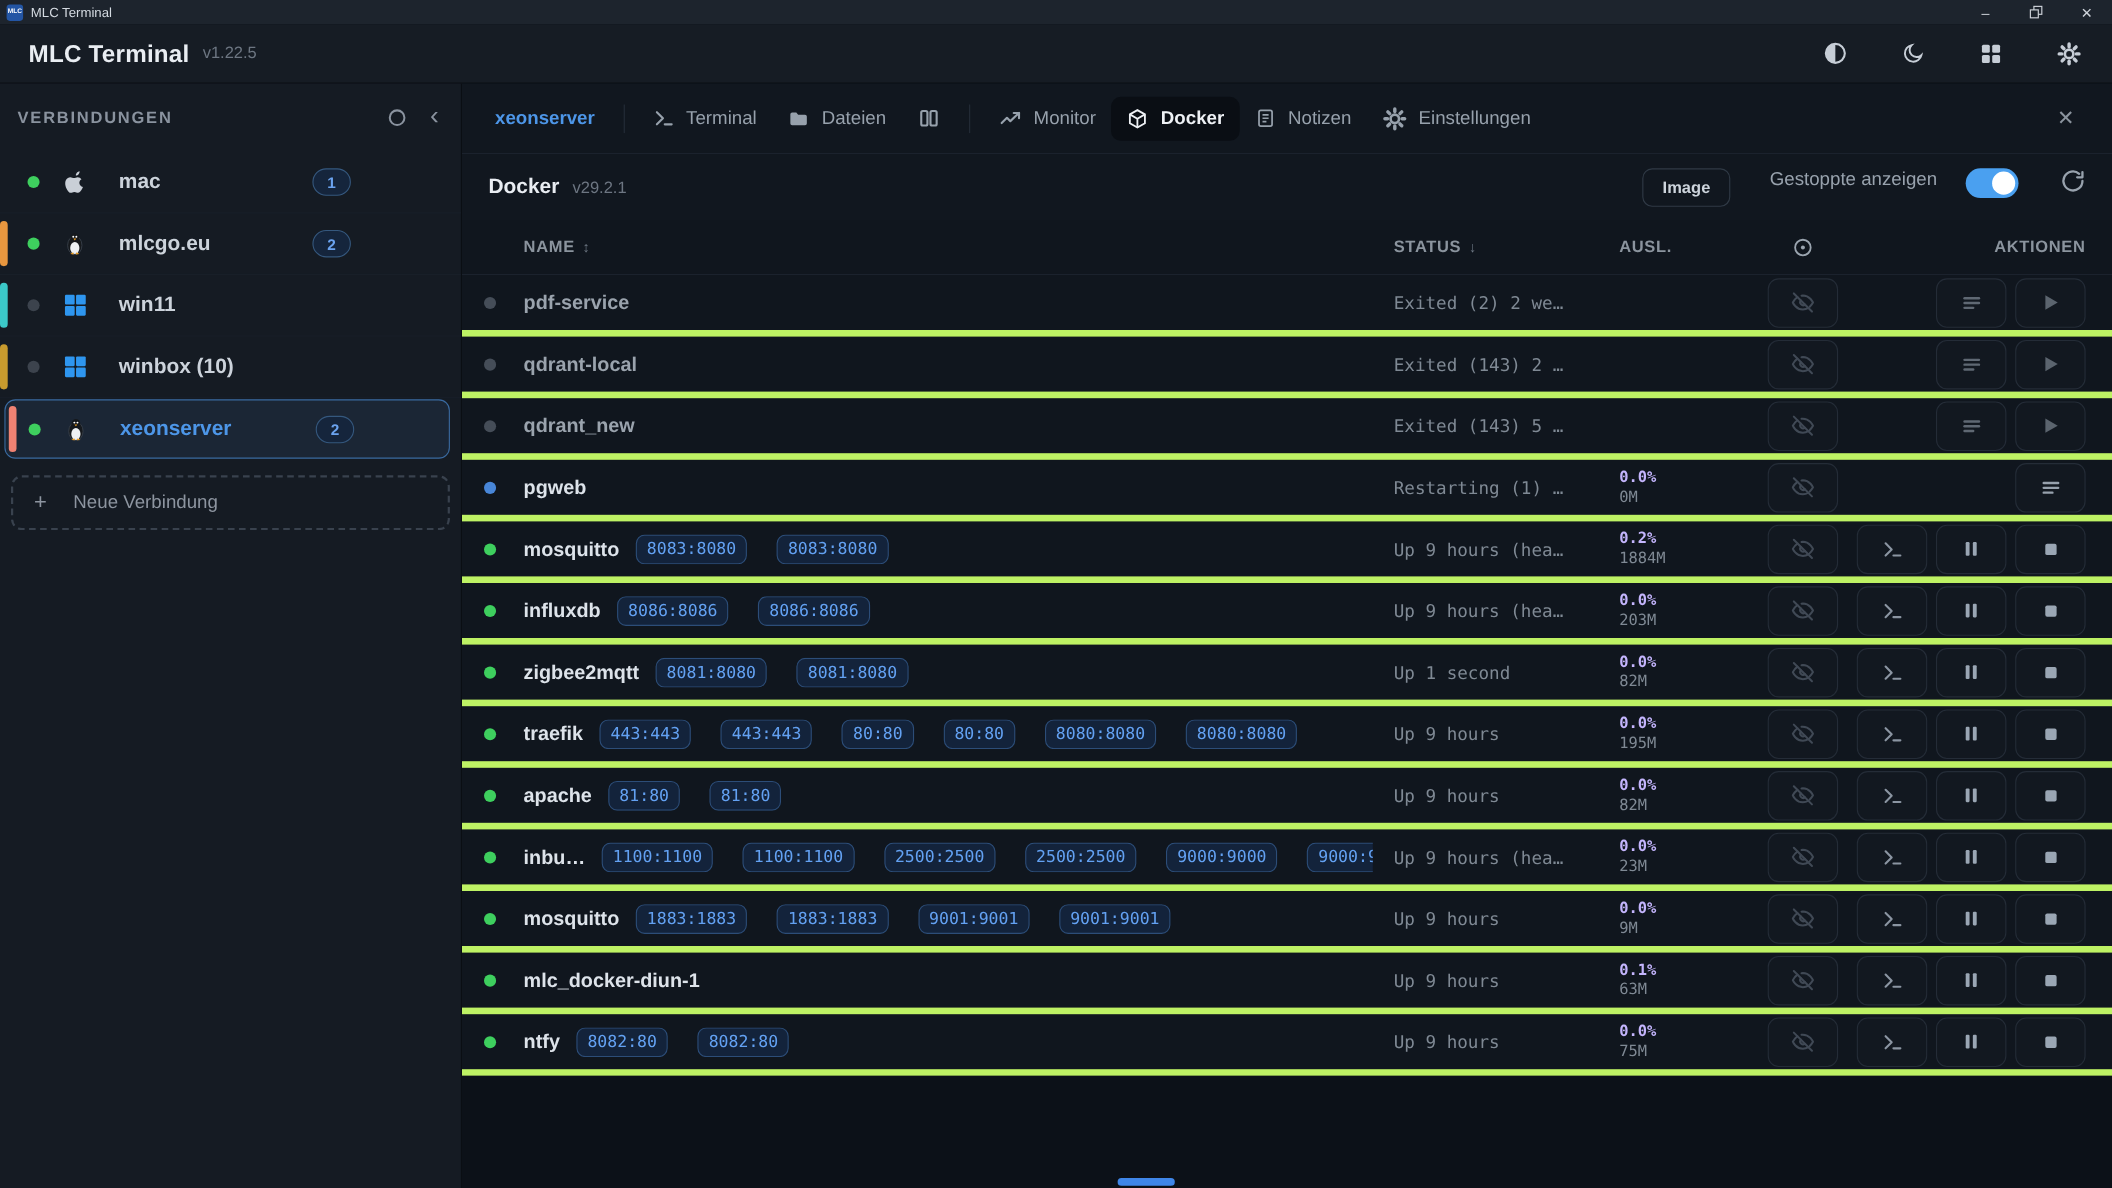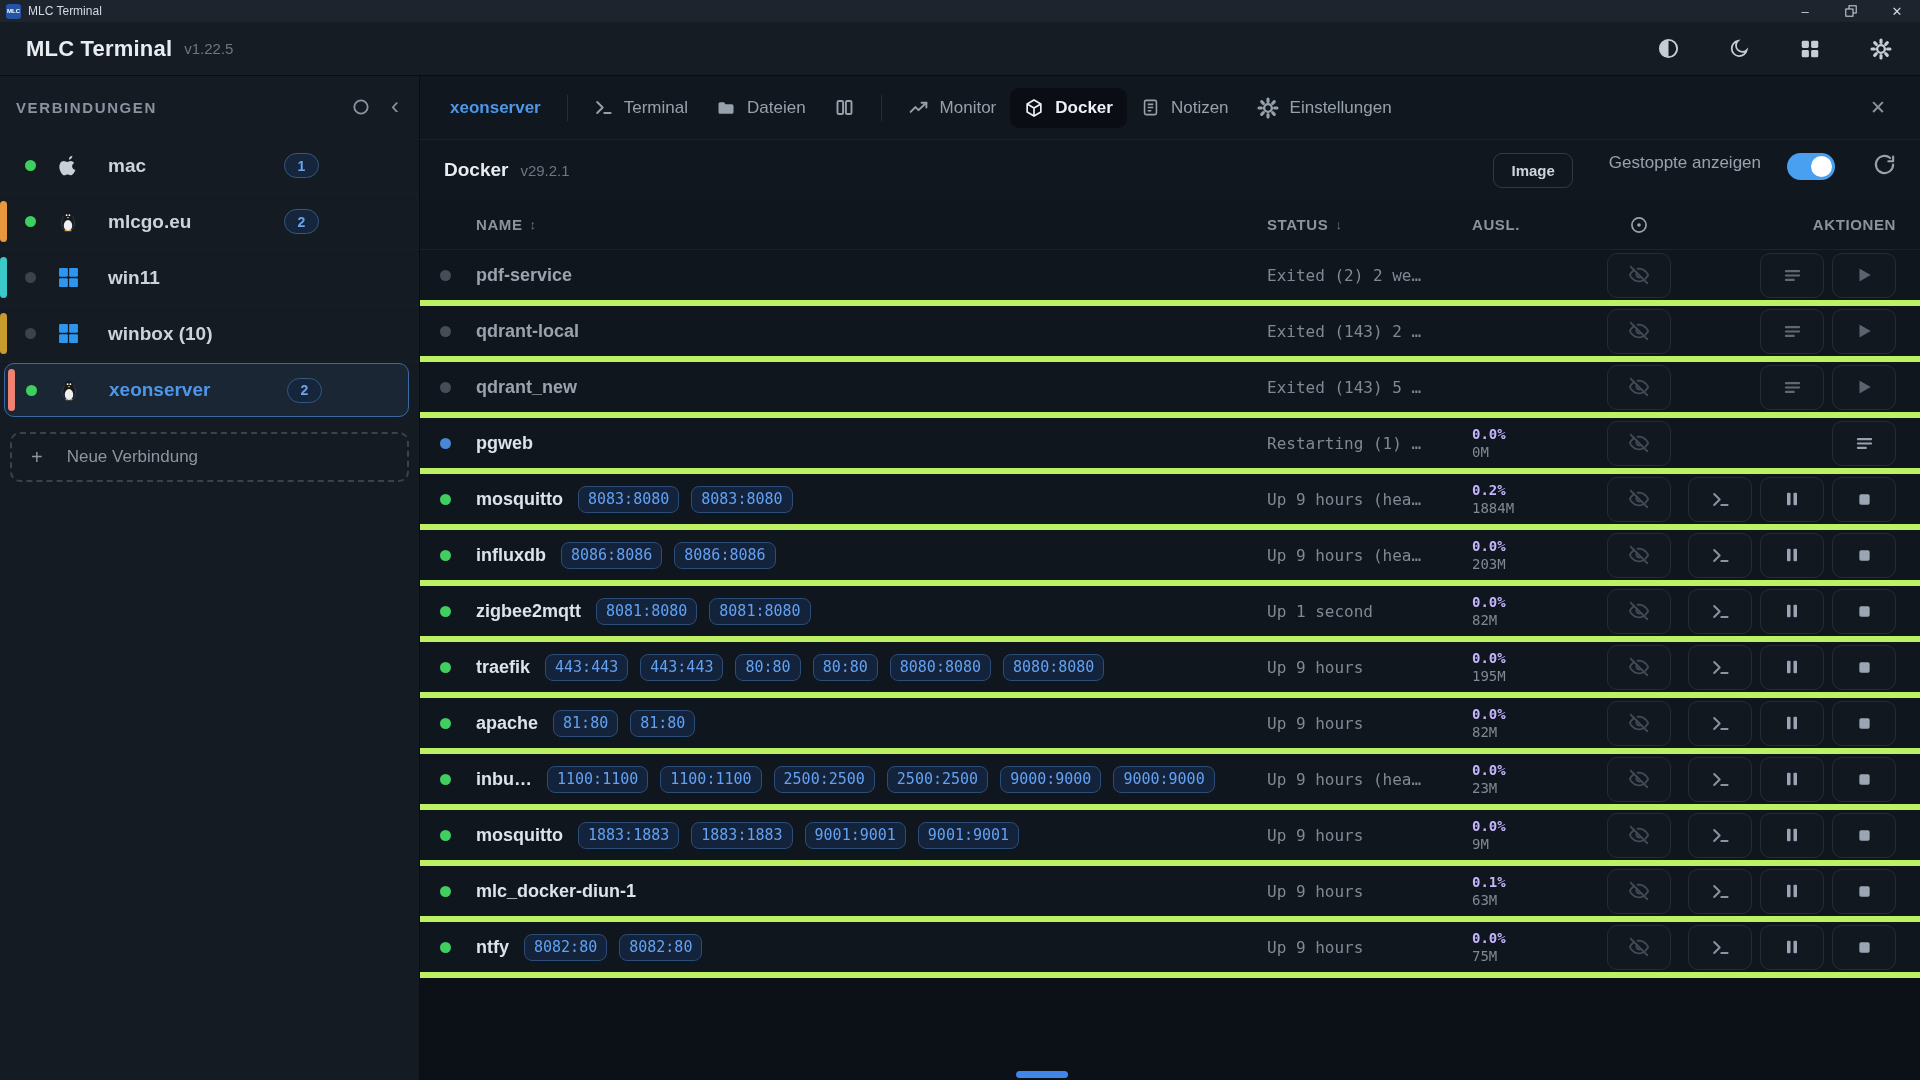--- a/index.html
+++ b/index.html
@@ -76,21 +76,21 @@
   .th-akt { justify-content:flex-end; }
   .trow { height:56px; border-bottom:6px solid #bef264; }
   .cell-dot { display:flex; }
   .rdot { width:11px; height:11px; border-radius:50%; }
   .rdot-running { background:#3ecf5e; }
   .rdot-exited { background:#454d58; }
   .rdot-restarting { background:#4886d8; }
   .cell-name { display:flex; align-items:center; gap:15px; overflow:hidden; }
   .cname { font-size:18px; font-weight:bold; color:#dde3ea; white-space:nowrap; }
   .trow.exited .cname { color:#9aa3ad; font-weight:600; }
-  .ports { display:flex; gap:12px; }
+  .ports { display:flex; gap:27px; }
   .port { font-family:"DejaVu Sans Mono", monospace; font-size:15px; color:#63a1f2; background:#13233b; border:1px solid #2c4d78; border-radius:8px; padding:5px 9px; line-height:1; white-space:nowrap; }
   .cell-status { font-family:"DejaVu Sans Mono", monospace; font-size:16px; color:#7f8994; padding-left:19px; white-space:nowrap; overflow:hidden; }
   .cell-ausl { padding-left:24px; font-family:"DejaVu Sans Mono", monospace; line-height:1.3; }
   .ausl-cpu { font-size:14px; color:#c4b5fd; font-weight:bold; }
   .ausl-mem { font-size:14px; color:#7f8994; }
   .cell-eye { display:flex; justify-content:center; }
   .cell-actions { display:flex; gap:8px; justify-content:flex-end; }
   .abtn { width:64px; height:45px; border:1px solid #242c37; border-radius:10px; display:flex; align-items:center; justify-content:center; background:rgba(255,255,255,0.01); }
   .slot-empty { width:64px; height:45px; }
   .i-eyeoff { color:#404955; }

